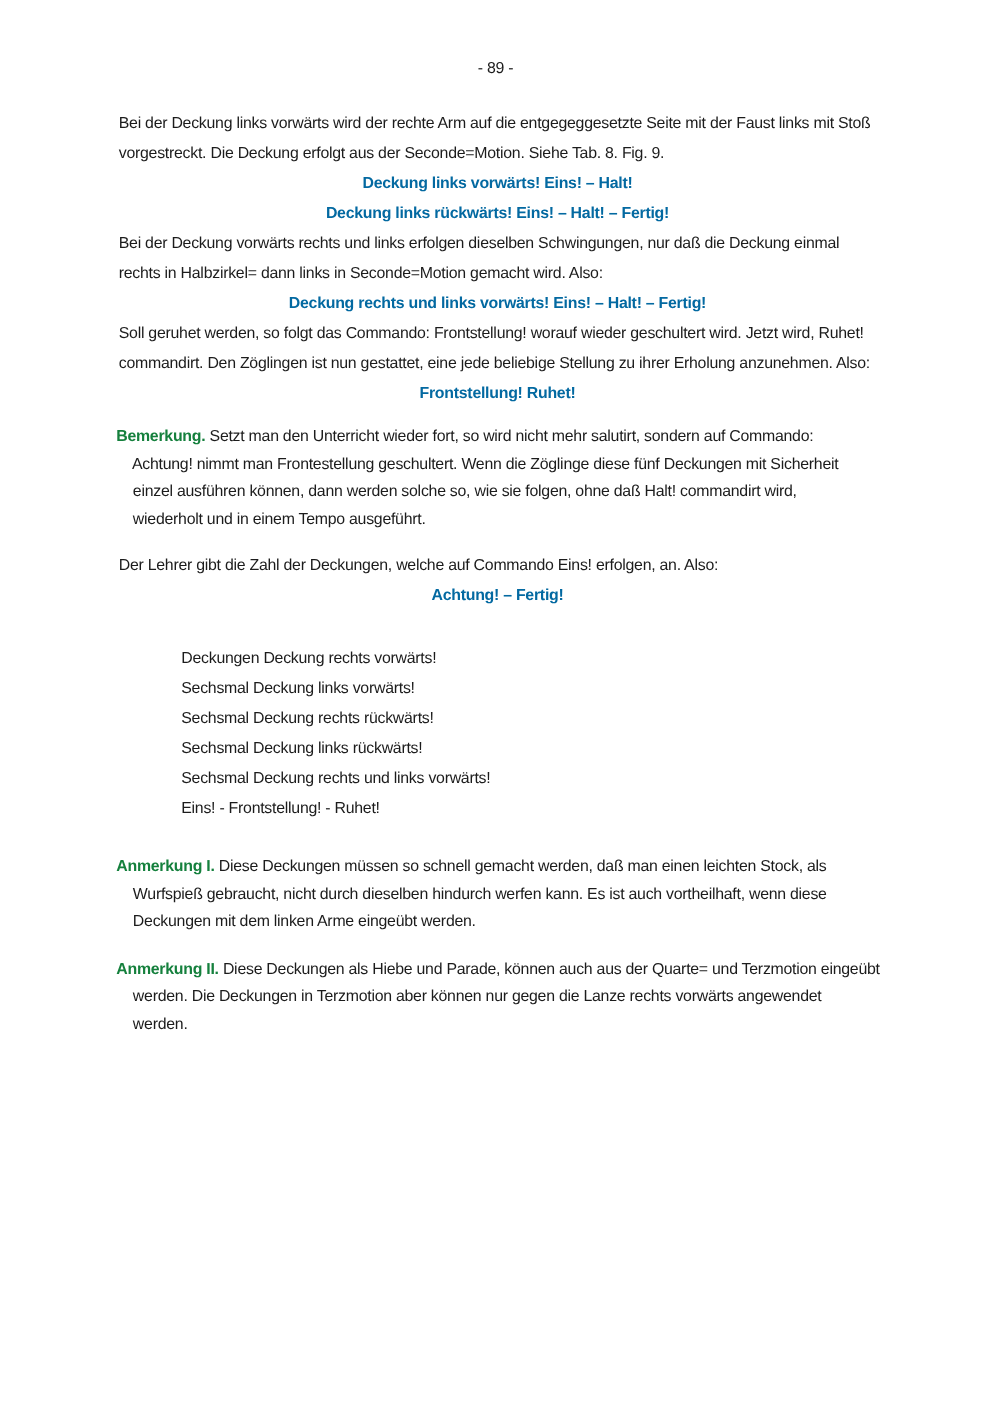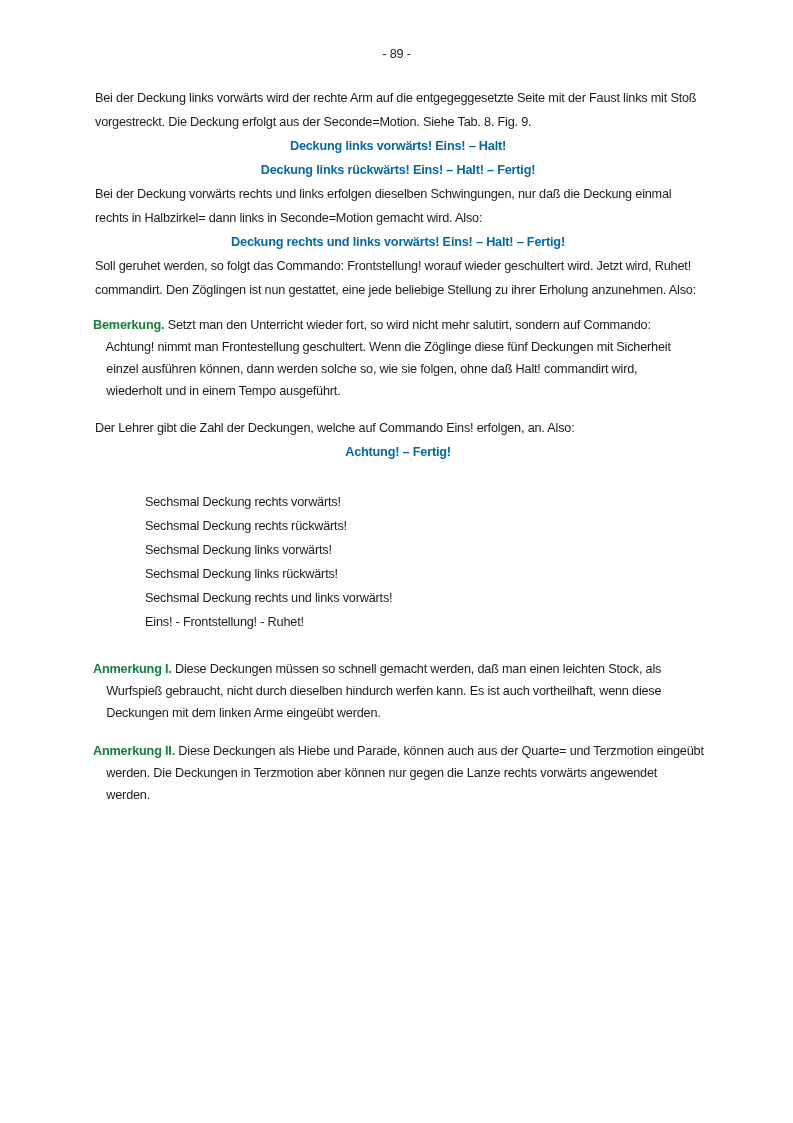--- a/index.html
+++ b/index.html
@@ -80,34 +80,35 @@
     <div class="command">Deckung links rückwärts! Eins! – Halt! – Fertig!</div>
 
     <div class="para">Bei der Deckung vorwärts rechts und links erfolgen dieselben Schwingungen, nur daß die Deckung einmal
 rechts in Halbzirkel= dann links in Seconde=Motion gemacht wird. Also:</div>
 
     <div class="command">Deckung rechts und links vorwärts! Eins! – Halt! – Fertig!</div>
 
     <div class="para">Soll geruhet werden, so folgt das Commando: Frontstellung! worauf wieder geschultert wird. Jetzt wird, Ruhet!
 commandirt. Den Zöglingen ist nun gestattet, eine jede beliebige Stellung zu ihrer Erholung anzunehmen. Also:</div>
 
+    <div class="command">Frontstellung! Ruhet!</div>
 
     <div class="hang mt-bemerkung"><b>Bemerkung.</b><span> Setzt man den Unterricht wieder fort, so wird nicht mehr salutirt, sondern auf Commando:
     Achtung! nimmt man Frontestellung geschultert. Wenn die Zöglinge diese fünf Deckungen mit Sicherheit
     einzel ausführen können, dann werden solche so, wie sie folgen, ohne daß Halt! commandirt wird,
     wiederholt und in einem Tempo ausgeführt.</span></div>
 
     <div class="para mt-para5">Der Lehrer gibt die Zahl der Deckungen, welche auf Commando Eins! erfolgen, an. Also:</div>
 
     <div class="command">Achtung! – Fertig!</div>
 
     <div class="list mt-list">
-      <div class="list-item">Sechsmal Deckung rechts vorwärts!</div>
+      <div class="list-item">Deckungen Deckung rechts vorwärts!</div>
+      <div class="list-item">Sechsmal Deckung links vorwärts!</div>
       <div class="list-item">Sechsmal Deckung rechts rückwärts!</div>
-      <div class="list-item">Sechsmal Deckung links vorwärts!</div>
       <div class="list-item">Sechsmal Deckung links rückwärts!</div>
       <div class="list-item">Sechsmal Deckung rechts und links vorwärts!</div>
       <div class="list-item">Eins! - Frontstellung! - Ruhet!</div>
     </div>
 
     <div class="hang mt-anm1"><b>Anmerkung I.</b><span> Diese Deckungen müssen so schnell gemacht werden, daß man einen leichten Stock, als
     Wurfspieß gebraucht, nicht durch dieselben hindurch werfen kann. Es ist auch vortheilhaft, wenn diese
     Deckungen mit dem linken Arme eingeübt werden.</span></div>
 
     <div class="hang mt-anm2"><b>Anmerkung II.</b><span> Diese Deckungen als Hiebe und Parade, können auch aus der Quarte= und Terzmotion eingeübt

